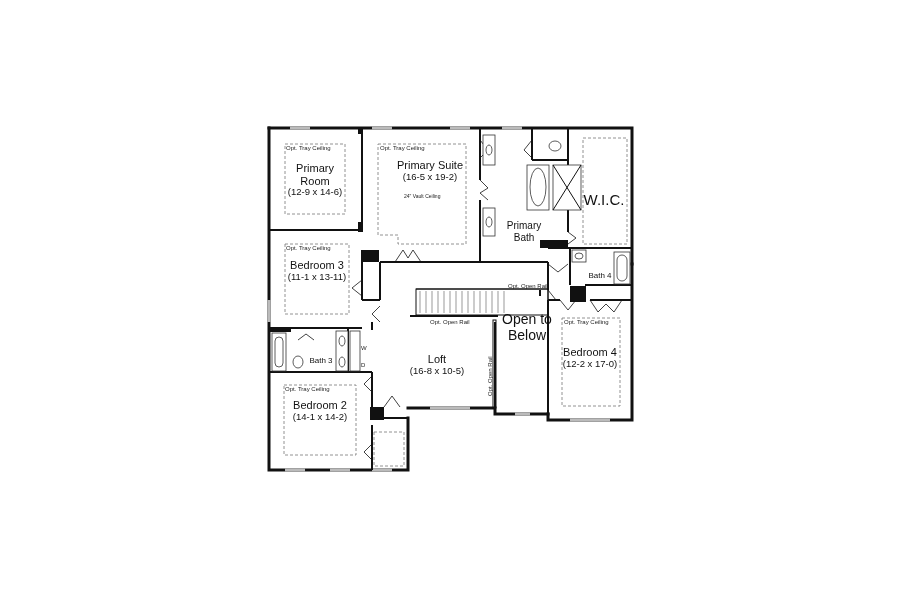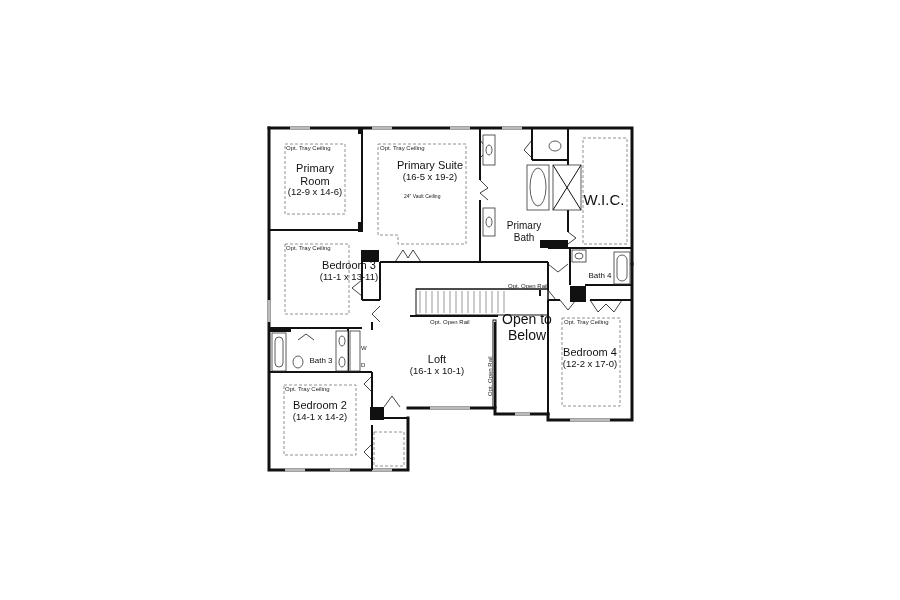--- a/index.html
+++ b/index.html
@@ -198,21 +198,21 @@
 <div class="note" style="left:404px;top:193px;font-size:5px;">24" Vault Ceiling</div>
 
 <div class="lbl room-name" style="left:524px;top:220px;font-size:10px;">
   <div>Primary</div>
   <div>Bath</div>
 </div>
 
 <div class="lbl room-name" style="left:604px;top:191px;font-size:15px;text-align:center;">W.I.C.</div>
 
 <div class="note" style="left:286px;top:245px;">Opt. Tray Ceiling</div>
-<div class="lbl room-name" style="left:317px;top:259px;margin-left:32px;">
+<div class="lbl room-name" style="left:317px;top:259px;">
   <div>Bedroom 3</div>
   <div class="room-dim">(11-1 x 13-11)</div>
 </div>
 
 <div class="lbl small" style="left:321px;top:356px;">Bath 3</div>
 <div class="note" style="left:361px;top:345px;">W</div>
 <div class="note" style="left:361px;top:362px;">D</div>
 
 <div class="lbl small" style="left:600px;top:271px;">Bath 4</div>
 
@@ -220,21 +220,21 @@
 <div class="note" style="left:430px;top:319px;">Opt. Open Rail</div>
 <div class="note vert" style="left:487px;top:396px;">Opt. Open Rail</div>
 
 <div class="lbl room-name" style="left:527px;top:311px;font-size:14px;">
   <div>Open to</div>
   <div>Below</div>
 </div>
 
 <div class="lbl room-name" style="left:437px;top:353px;">
   <div>Loft</div>
-  <div class="room-dim">(16-1 x 10-1)</div>
+  <div class="room-dim">(16-8 x 10-5)</div>
 </div>
 
 <div class="note" style="left:564px;top:319px;">Opt. Tray Ceiling</div>
 <div class="lbl room-name" style="left:590px;top:346px;">
   <div>Bedroom 4</div>
   <div class="room-dim">(12-2 x 17-0)</div>
 </div>
 
 <div class="note" style="left:285px;top:386px;">Opt. Tray Ceiling</div>
 <div class="lbl room-name" style="left:320px;top:399px;">

